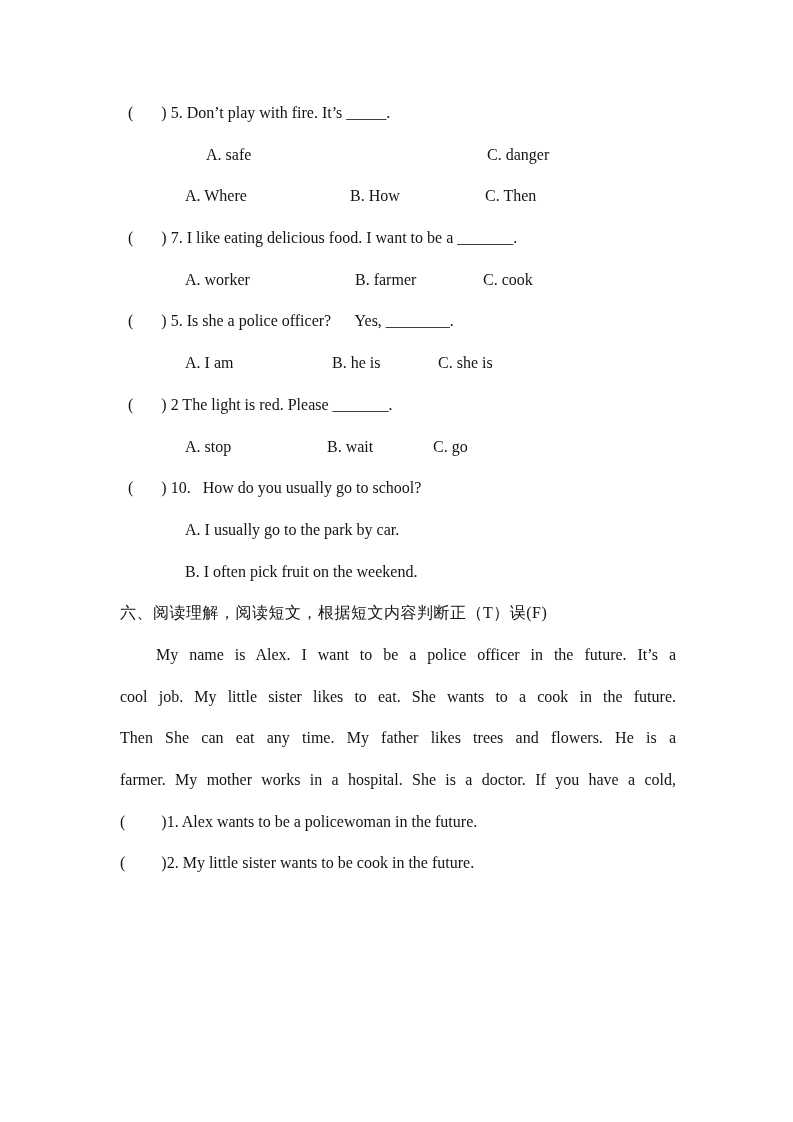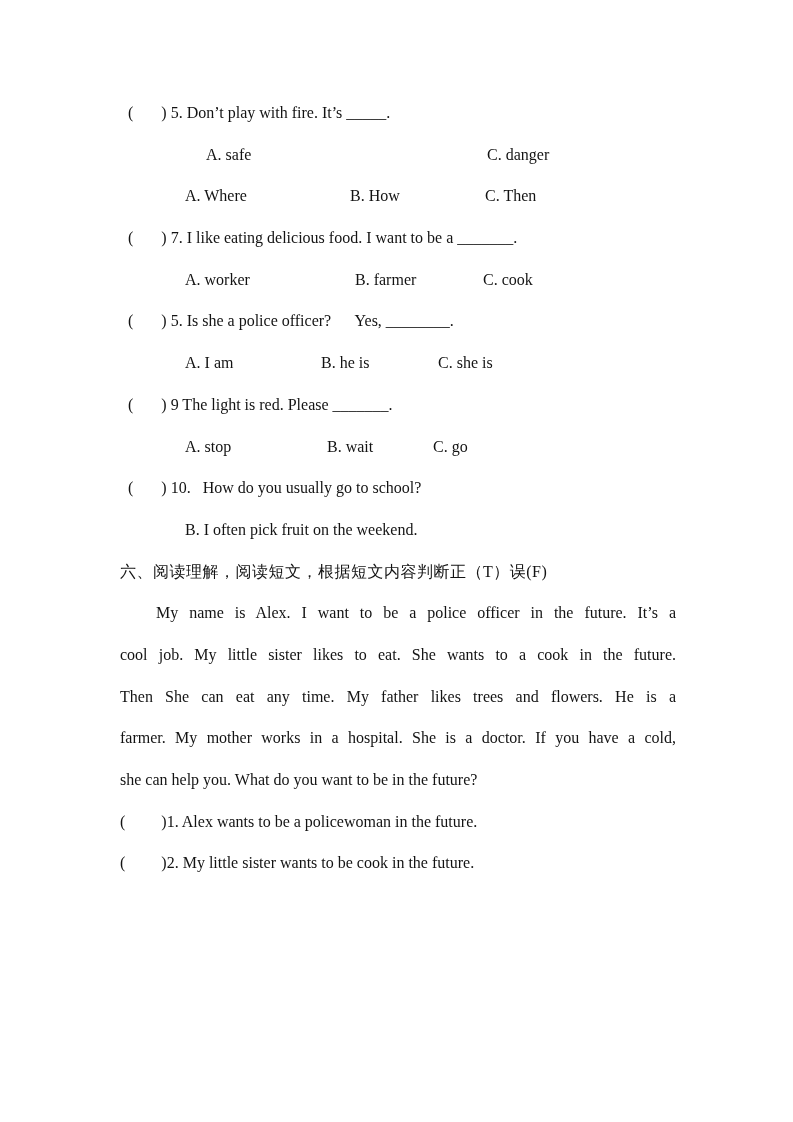--- a/index.html
+++ b/index.html
@@ -33,21 +33,21 @@
     position: relative;
   }
   .opt {
     position: absolute;
     top: 0;
     white-space: pre;
   }
   .q5 .opt-a { left: 65px; margin-left: 21px; }  .q5 .opt-b { left: 230px; } .q5 .opt-c { left: 367px; }
   .q6 .opt-a { left: 65px; }  .q6 .opt-b { left: 230px; } .q6 .opt-c { left: 365px; }
   .q7 .opt-a { left: 65px; }  .q7 .opt-b { left: 235px; } .q7 .opt-c { left: 363px; }
-  .q8 .opt-a { left: 65px; }  .q8 .opt-b { left: 201px; } .q8 .opt-c { left: 318px; }
+  .q8 .opt-a { left: 65px; }  .q8 .opt-b { left: 212px; } .q8 .opt-c { left: 318px; }
   .q9 .opt-a { left: 65px; }  .q9 .opt-b { left: 207px; } .q9 .opt-c { left: 313px; }
   .q10-opt { padding-left: 65px; }
   .section-heading {
     letter-spacing: 0.5px;
   }
   .passage-line {
     text-align: justify;
     text-align-last: justify;
     width: 556px;
   }
@@ -90,42 +90,42 @@
       <div class="q q8">
         <div class="line stem">(       ) 5. Is she a police officer?      Yes, ________.</div>
         <div class="line opts">
           <span class="opt opt-a">A. I am</span>
           <span class="opt opt-b">B. he is</span>
           <span class="opt opt-c">C. she is</span>
         </div>
       </div>
 
       <div class="q q9">
-        <div class="line stem">(       ) 9 The light is red. Please _______.</div>
+        <div class="line stem">(       ) 2 The light is red. Please _______.</div>
         <div class="line opts">
           <span class="opt opt-a">A. stop</span>
           <span class="opt opt-b">B. wait</span>
           <span class="opt opt-c">C. go</span>
         </div>
       </div>
 
       <div class="q q10">
         <div class="line stem">(       ) 10.   How do you usually go to school?</div>
+        <div class="line q10-opt">A. I usually go to the park by car.</div>
         <div class="line q10-opt">B. I often pick fruit on the weekend.</div>
       </div>
 
     </section>
 
     <section>
       <div class="line section-heading">六、阅读理解，阅读短文，根据短文内容判断正（T）误(F)</div>
 
       <div class="line passage-line first-line">My name is Alex. I want to be a police officer in the future. It’s a</div>
       <div class="line passage-line">cool job. My little sister likes to eat. She wants to a cook in the future.</div>
       <div class="line passage-line">Then She can eat any time. My father likes trees and flowers. He is a</div>
       <div class="line passage-line">farmer. My mother works in a hospital. She is a doctor. If you have a cold,</div>
-      <div class="line passage-line last-line">she can help you. What do you want to be in the future?</div>
 
       <div class="line tf-line">(         )1. Alex wants to be a policewoman in the future.</div>
       <div class="line tf-line">(         )2. My little sister wants to be cook in the future.</div>
     </section>
 
   </div>
 </div>
 
 </body></html>

